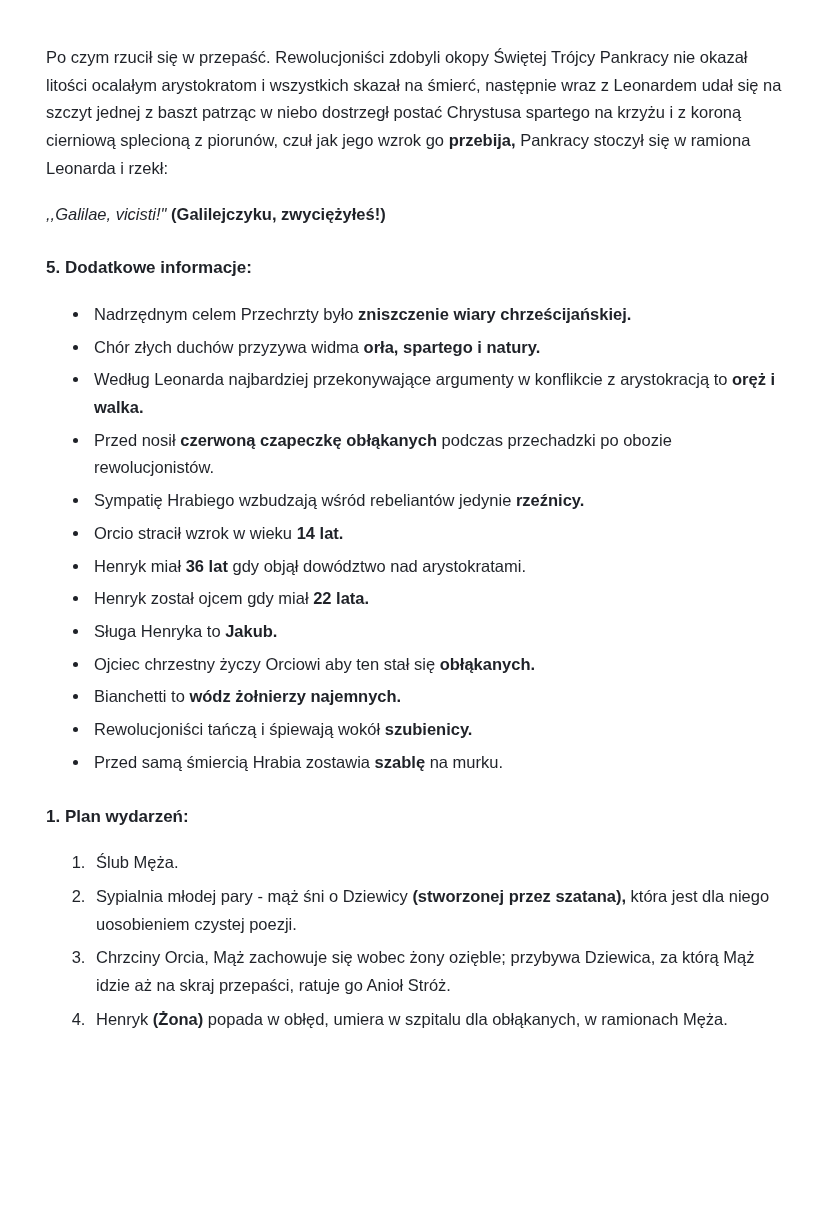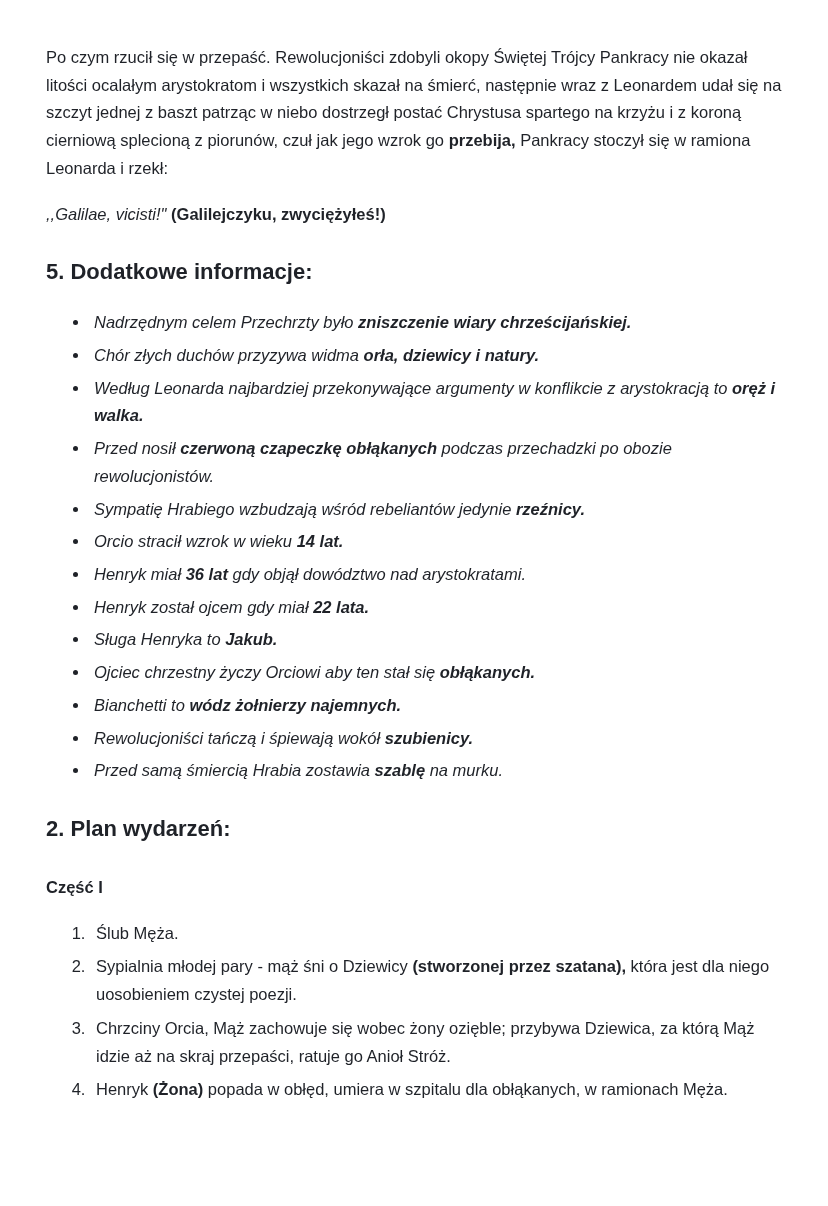--- a/index.html
+++ b/index.html
@@ -19,32 +19,31 @@
     line-height: 1.68;
   }
   .para {
     margin: 0 0 18px 0;
   }
   .quote-line {
     margin: 8px 0 18px 0;
   }
   .section-heading {
     font-weight: 700;
-    font-size: 22px;
+    font-size: 17px;
     margin: 26px 0 18px 0;
   }
   .part-heading {
     font-weight: 700;
     margin: 26px 0 18px 0;
   }
   ul.info-list {
     margin: 0 0 20px 0;
     padding-left: 44px;
     list-style: disc;
-    font-style: italic;
   }
   ul.info-list li {
     margin: 0 0 5px 0;
     padding-left: 4px;
   }
   ol.events-list {
     margin: 0 0 20px 0;
     padding-left: 44px;
     list-style: decimal;
   }
@@ -62,37 +61,36 @@
 
   <p class="para"><span>Po czym rzucił się w przepaść. Rewolucjoniści zdobyli okopy Świętej Trójcy Pankracy nie okazał litości ocalałym arystokratom i wszystkich skazał na śmierć, następnie wraz z Leonardem udał się na szczyt jednej z baszt patrząc w niebo dostrzegł postać Chrystusa spartego na krzyżu i z koroną cierniową splecioną z piorunów, czuł jak jego wzrok go </span><span class="seg-b">przebija,</span><span> Pankracy stoczył się w ramiona Leonarda i rzekł:</span></p>
 
   <p class="quote-line"><span class="seg-i">,,Galilae, vicisti!"</span><span class="seg-b"> (Galilejczyku, zwyciężyłeś!)</span></p>
 
 
   <h3 class="section-heading">5. Dodatkowe informacje:</h3>
 
   <ul class="info-list">
     <li><span>Nadrzędnym celem Przechrzty było </span><span class="seg-b">zniszczenie wiary chrześcijańskiej.</span></li>
-    <li><span>Chór złych duchów przyzywa widma </span><span class="seg-b">orła, dziewicy i natury.</span></li>
+    <li><span>Chór złych duchów przyzywa widma </span><span class="seg-b">orła, spartego i natury.</span></li>
     <li><span>Według Leonarda najbardziej przekonywające argumenty w konflikcie z arystokracją to </span><span class="seg-b">oręż i walka.</span></li>
     <li><span>Przed nosił </span><span class="seg-b">czerwoną czapeczkę obłąkanych</span><span> podczas przechadzki po obozie rewolucjonistów.</span></li>
     <li><span>Sympatię Hrabiego wzbudzają wśród rebeliantów jedynie </span><span class="seg-b">rzeźnicy.</span></li>
     <li><span>Orcio stracił wzrok w wieku </span><span class="seg-b">14 lat.</span></li>
     <li><span>Henryk miał </span><span class="seg-b">36 lat</span><span> gdy objął dowództwo nad arystokratami.</span></li>
     <li><span>Henryk został ojcem gdy miał </span><span class="seg-b">22 lata.</span></li>
     <li><span>Sługa Henryka to </span><span class="seg-b">Jakub.</span></li>
     <li><span>Ojciec chrzestny życzy Orciowi aby ten stał się </span><span class="seg-b">obłąkanych.</span></li>
     <li><span>Bianchetti to </span><span class="seg-b">wódz żołnierzy najemnych.</span></li>
     <li><span>Rewolucjoniści tańczą i śpiewają wokół </span><span class="seg-b">szubienicy.</span></li>
     <li><span>Przed samą śmiercią Hrabia zostawia </span><span class="seg-b">szablę</span><span> na murku.</span></li>
   </ul>
 
-  <h3 class="section-heading">2. Plan wydarzeń:</h3>
+  <h3 class="section-heading">1. Plan wydarzeń:</h3>
 
-  <p class="part-heading">Część I</p>
 
   <ol class="events-list">
     <li><span>Ślub Męża.</span></li>
     <li><span>Sypialnia młodej pary - mąż śni o Dziewicy </span><span class="seg-b">(stworzonej przez szatana),</span><span> która jest dla niego uosobieniem czystej poezji.</span></li>
     <li><span>Chrzciny Orcia, Mąż zachowuje się wobec żony ozięble; przybywa Dziewica, za którą Mąż idzie aż na skraj przepaści, ratuje go Anioł Stróż.</span></li>
     <li><span>Henryk </span><span class="seg-b">(Żona)</span><span> popada w obłęd, umiera w szpitalu dla obłąkanych, w ramionach Męża.</span></li>
   </ol>
 
 
 </div>

